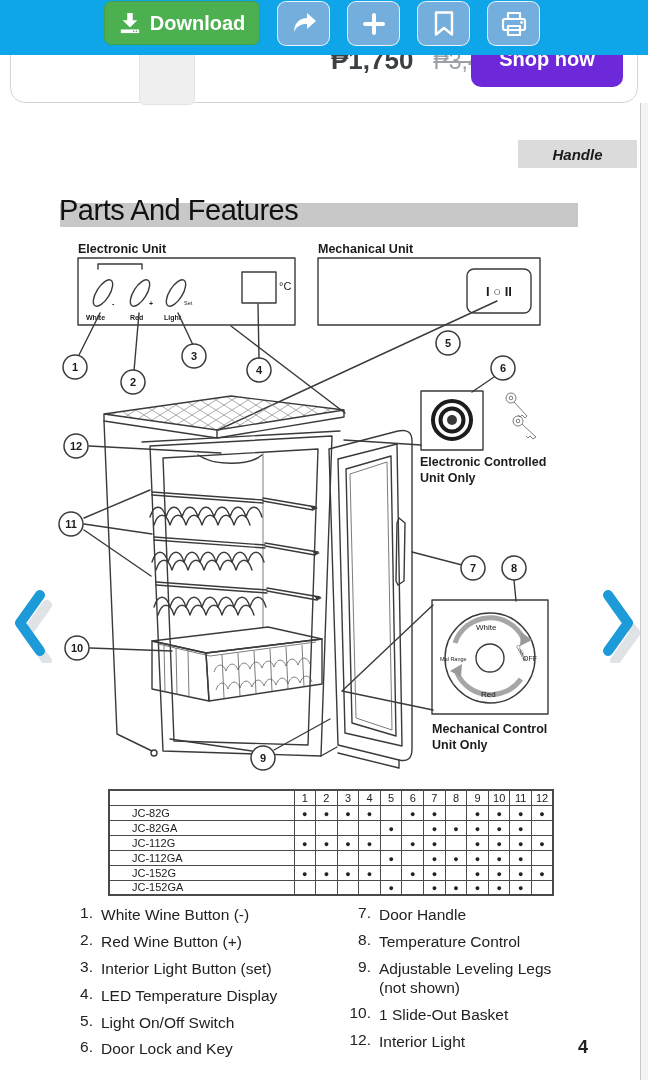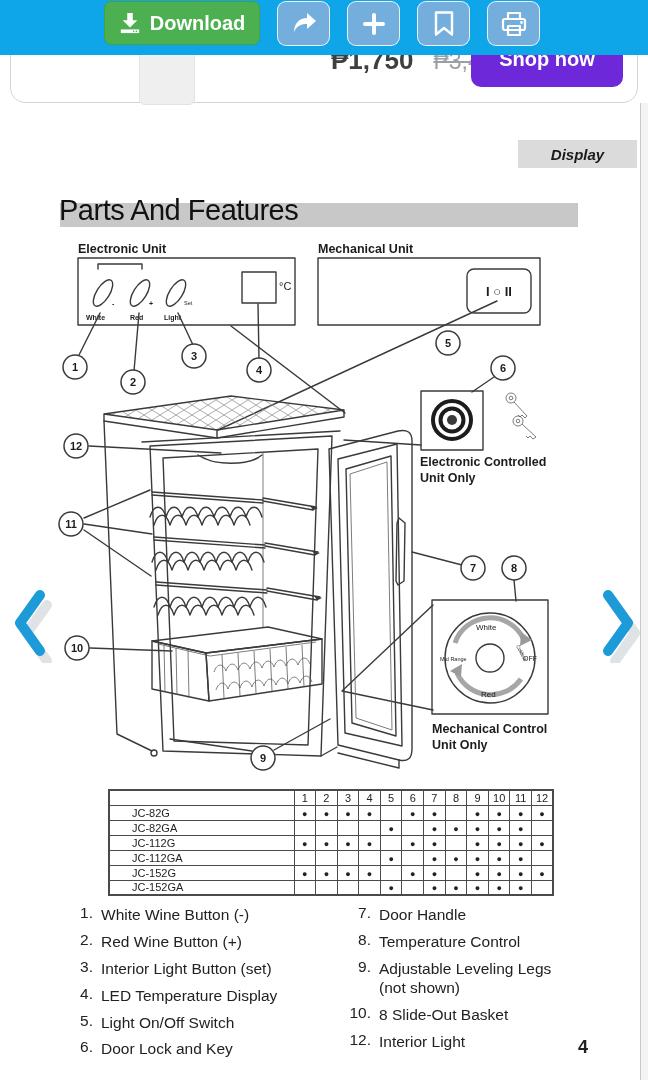--- a/index.html
+++ b/index.html
@@ -116,21 +116,21 @@
       <svg width="26" height="26" viewBox="0 0 26 26">
         <rect x="2" y="8" width="22" height="11" rx="2" stroke="#fff" stroke-width="2.2" fill="none"></rect>
         <path d="M7,8 V2 h12 v6 M7,15 h12 v9 h-12 z" stroke="#fff" stroke-width="2.2" fill="none" stroke-linejoin="round"></path>
         <circle cx="20.5" cy="11.5" r="1.4" fill="#fff"></circle>
       </svg>
     </div>
   </div>
 
   <div class="page-gutter"></div>
   <div class="page-edge"></div>
-  <div class="lang-box">Display</div>
+  <div class="lang-box">Handle</div>
   <div class="title-bar"></div>
   <div class="page-title">Parts And Features</div>
 
   <svg class="diagram" viewBox="0 0 648 1080">
     <defs>
       <pattern id="diamond" width="16" height="10" patternUnits="userSpaceOnUse">
         <path d="M0,5 L8,0 L16,5 M0,5 L8,10 L16,5" stroke="#8a8a8a" stroke-width=".7" fill="none"></path>
       </pattern>
       <g id="shelf">
         <path class="ln" d="M152,492 L263,500 M152,495 L263,503"></path>
@@ -426,21 +426,21 @@
       <li>
         <span class="num">8.</span>
         <span class="txt">Temperature Control</span>
       </li>
       <li>
         <span class="num">9.</span>
         <span class="txt">Adjustable Leveling Legs<br>(not shown)</span>
       </li>
       <li>
         <span class="num">10.</span>
-        <span class="txt">8 Slide-Out Basket</span>
+        <span class="txt">1 Slide-Out Basket</span>
       </li>
       <li>
         <span class="num">12.</span>
         <span class="txt">Interior Light</span>
       </li>
     </ul>
 
   <div class="page-num">4</div>
 
   <svg class="chev chev-left" viewBox="0 0 48 78">

